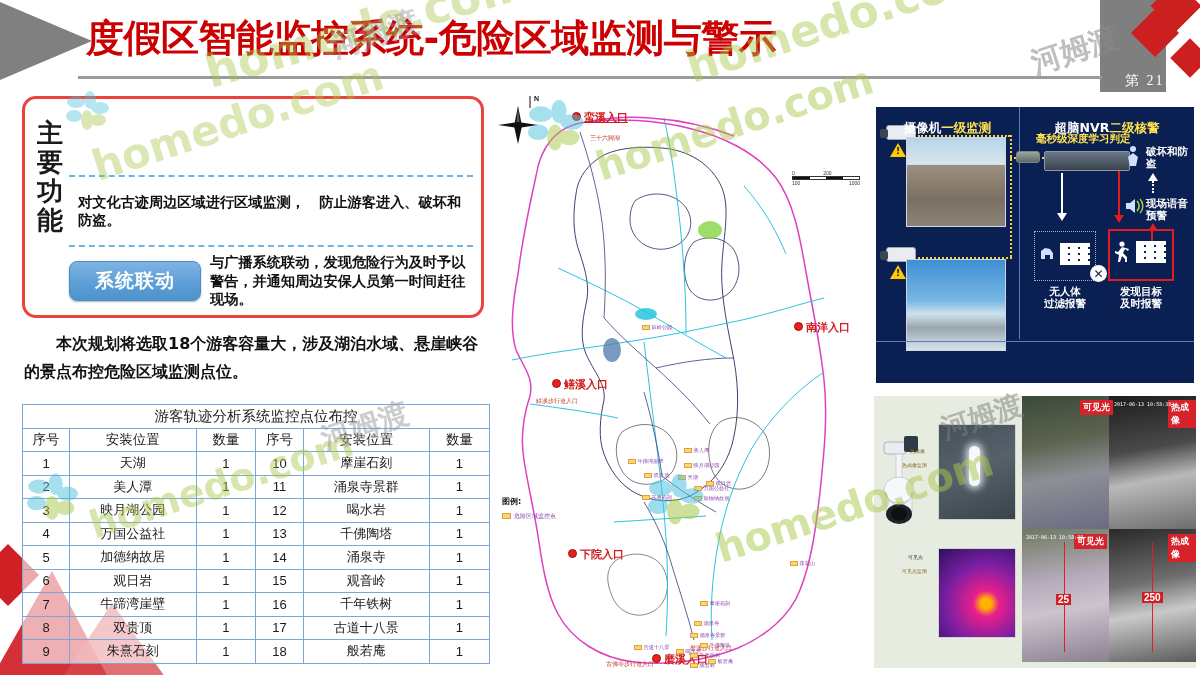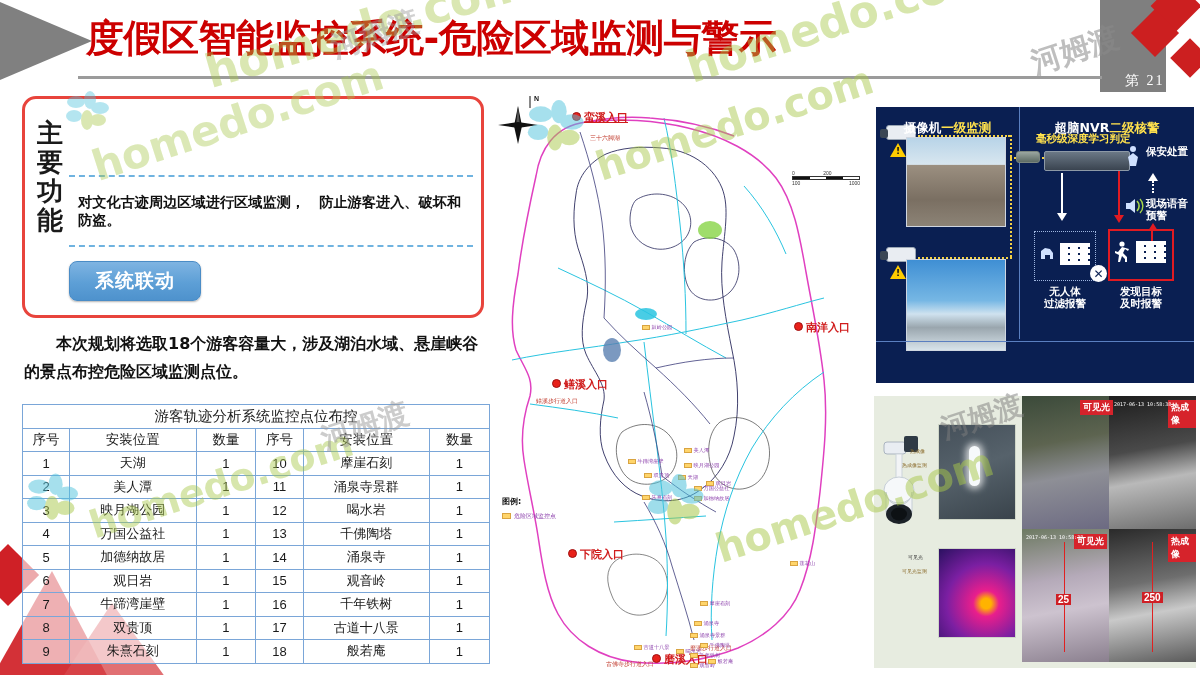--- a/index.html
+++ b/index.html
@@ -291,20 +291,21 @@
 <div class="feature-card">
   <div class="fc-side">主要功能</div>
   <div class="fc-rows">
     <div class="fc-row">
     </div>
     <div class="fc-row">
       <div class="fc-txt">对文化古迹周边区域进行区域监测，　防止游客进入、破坏和防盗。</div>
     </div>
     <div class="fc-row">
       <div class="fc-btn">系统联动</div>
+      <div class="fc-txt">与广播系统联动，发现危险行为及时予以警告，并通知周边安保人员第一时间赶往现场。</div>
     </div>
   </div>
 </div>
 
 <div class="para">本次规划将选取18个游客容量大，涉及湖泊水域、悬崖峡谷的景点布控危险区域监测点位。</div>
 
 <div class="tblwrap">
   <table class="pts">
     <tbody id="tbl-body">
         <tr>
@@ -541,21 +542,21 @@
 
   <div class="switchbox" style="left:140px; top:44px;"></div>
   <div class="nvr" style="left:168px; top:44px;"></div>
 
   <div class="dg-txt yel" style="left:160px; top:25px;">毫秒级深度学习判定</div>
 
   <svg style="position:absolute; left:248px; top:38px; width:18px; height:22px;" viewBox="0 0 18 22">
     <circle cx="9" cy="4" r="3" fill="#cfe0ff"></circle>
     <path d="M9 8 L14 12 L12 21 L6 21 L4 12 Z" fill="#cfe0ff"></path>
   </svg>
-  <div class="dg-txt" style="left:270px; top:38px; width:44px;">保安处置</div>
+  <div class="dg-txt" style="left:270px; top:38px; width:44px;">破坏和防盗</div>
 
   <div class="arrw up-w" style="left:272px; top:66px;"></div>
   <div class="dashcol" style="left:276px; top:74px; height:12px; border-color:#fff;"></div>
 
   <svg style="position:absolute; left:248px; top:90px; width:20px; height:18px;" viewBox="0 0 20 18">
     <polygon points="2,6 6,6 11,2 11,16 6,12 2,12" fill="#cfe0ff"></polygon>
     <path d="M13 4 A7 7 0 0 1 13 14" fill="none" stroke="#a8d84a" stroke-width="1.6"></path>
     <path d="M16 2 A10 10 0 0 1 16 16" fill="none" stroke="#a8d84a" stroke-width="1.4"></path>
   </svg>
   <div class="dg-txt" style="left:270px; top:90px; width:46px;">现场语音预警</div>

